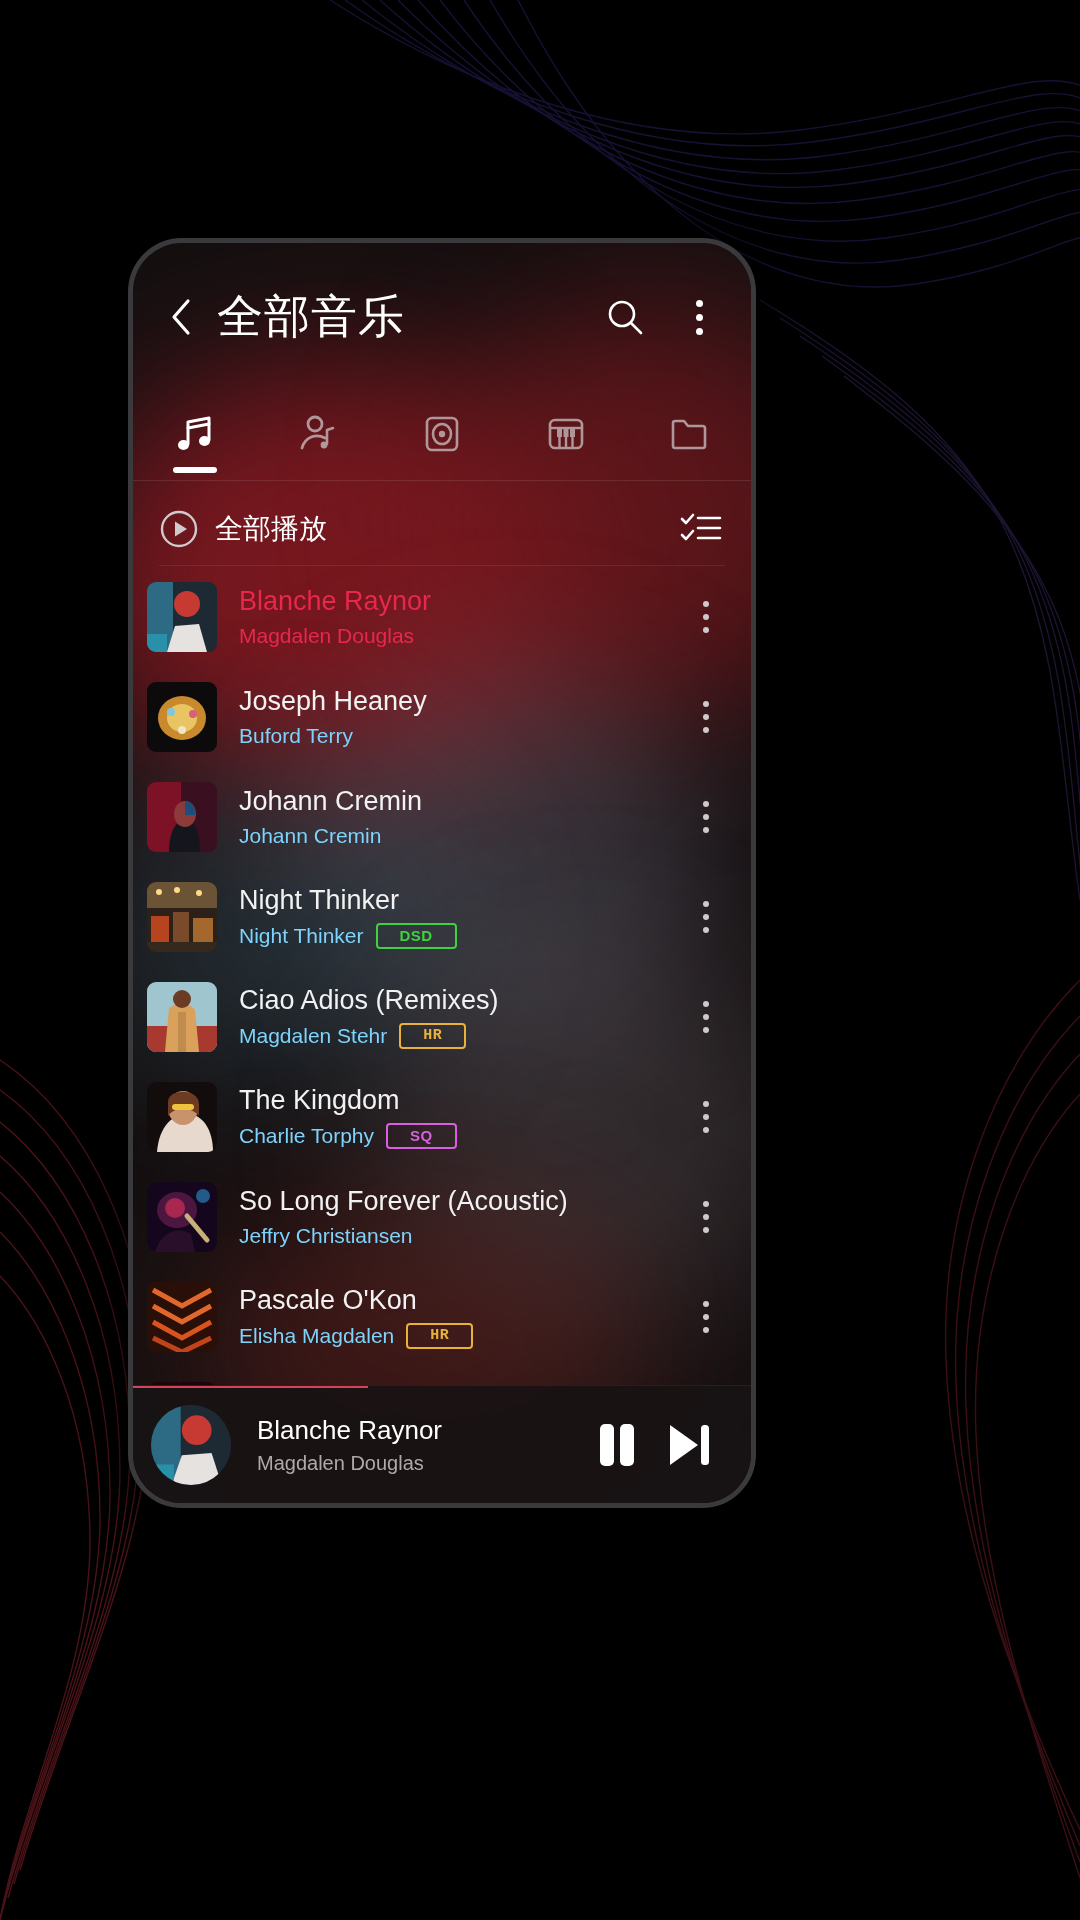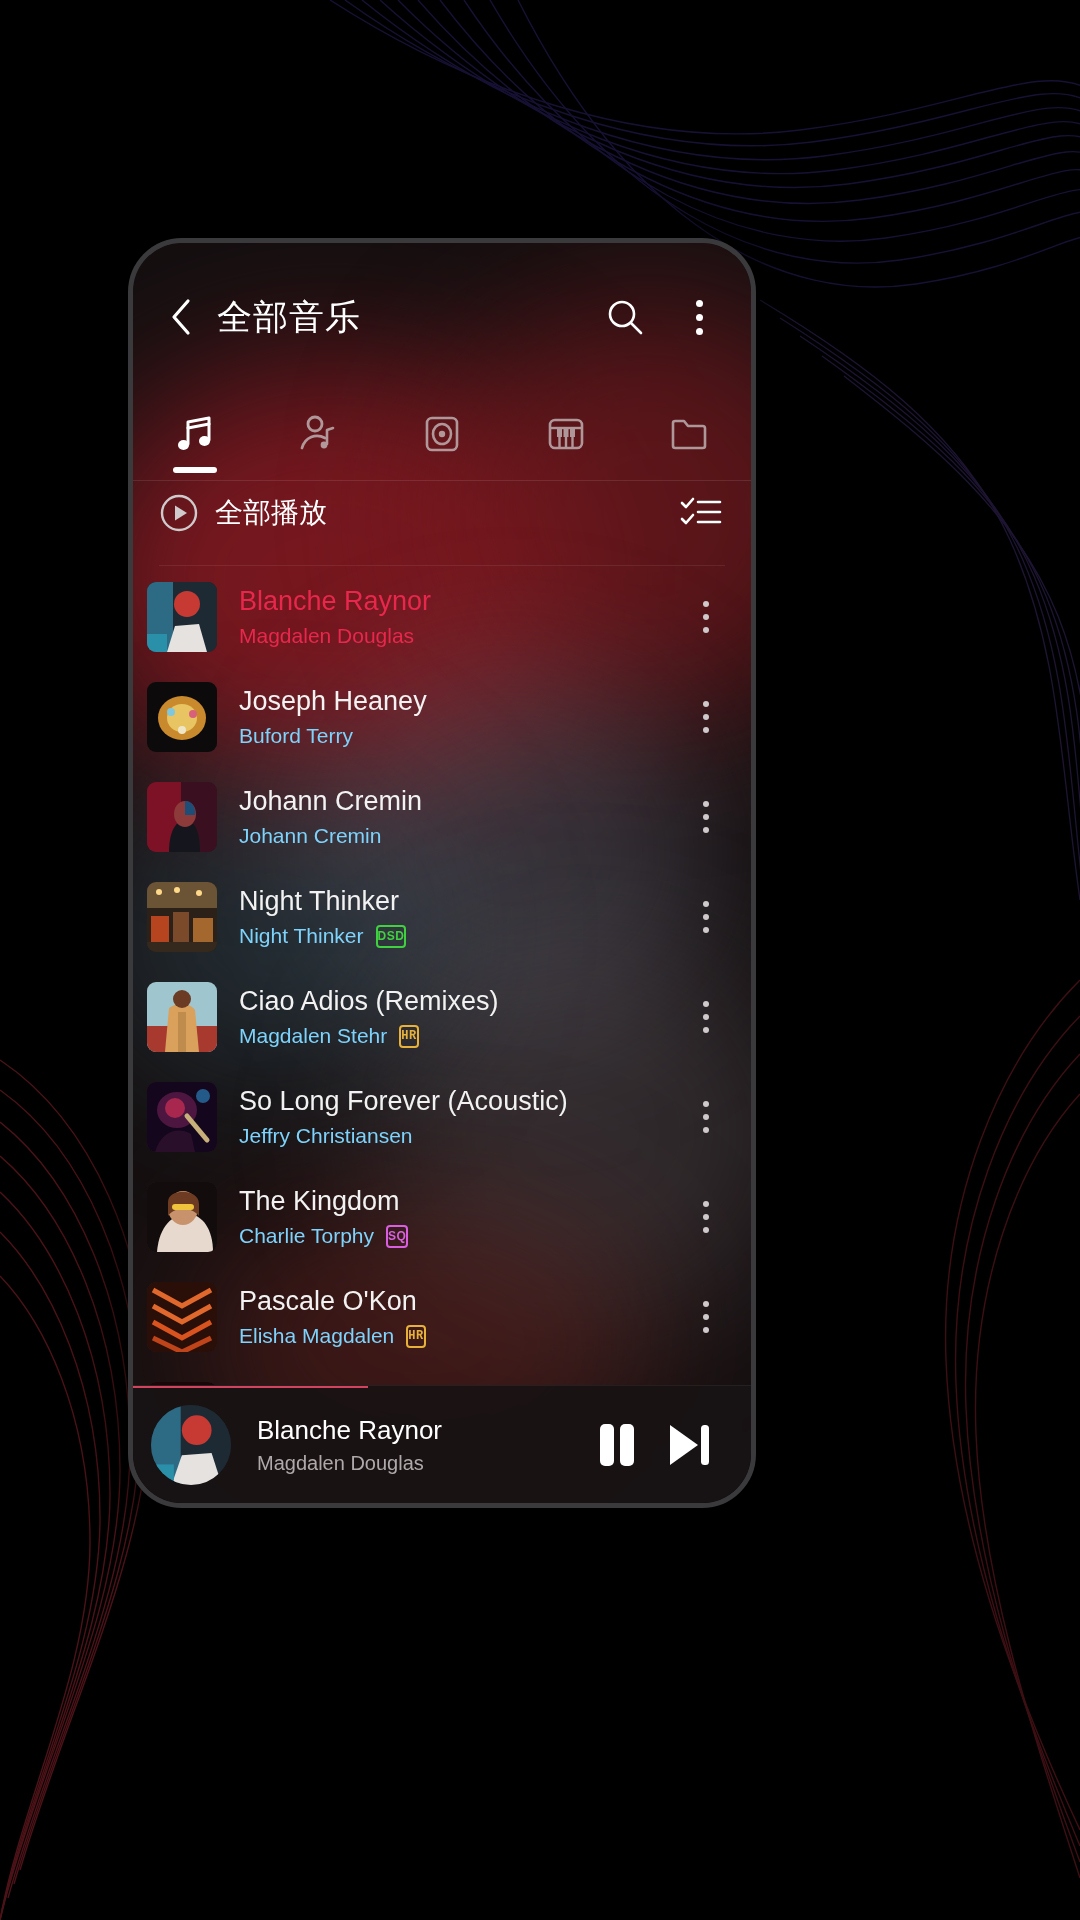--- a/index.html
+++ b/index.html
@@ -44,21 +44,21 @@
   .g6 { width: 460px; height: 300px; left: 60px;   top: 950px;  background: rgba(110,35,30,.45); }
 
   
   #appbar {
     position: absolute; left: 0; top: 0; width: 100%; height: 148px;
     display: flex; align-items: center; padding: 0 26px;
     z-index: 6;
   }
   #back-btn { width: 44px; height: 44px; display:flex; align-items:center; justify-content:center; cursor:pointer; }
   #page-title {
-    color: #fff; font-size: 35px; margin-left: 14px; letter-spacing: 1px;
+    color: #fff; font-size: 46px; margin-left: 14px; letter-spacing: 1px;
     flex: 1; white-space: nowrap;
   }
   .appbar-icon { width: 52px; height: 52px; display:flex; align-items:center; justify-content:center; cursor:pointer; margin-left: 22px; }
 
   
   #tabs {
     position: absolute; left: 0; top: 148px; width: 100%; height: 90px;
     display: flex; align-items: center; z-index: 6;
   }
   .tab {
@@ -72,21 +72,21 @@
     border-radius: 3px; background: #fff; opacity: 0;
   }
   .tab.active .underline { opacity: 1; }
   #tabs-sep {
     position: absolute; left: 0; top: 237px; width: 100%; height: 1px;
     background: rgba(255,255,255,.10); z-index: 6;
   }
 
   
   #playall {
-    position: absolute; left: 0; top: 228px; width: 100%; height: 84px;
+    position: absolute; left: 0; top: 244px; width: 100%; height: 84px;
     display: flex; align-items: center; padding: 0 26px; z-index: 6;
   }
   #playall-left { display: flex; align-items: center; gap: 16px; cursor: pointer; flex: 1; }
   #playall-label { color: #fff; font-size: 28px; }
   #multiselect-btn { width: 48px; height: 48px; display:flex; align-items:center; justify-content:center; cursor:pointer; }
   #playall-sep {
     position: absolute; left: 26px; top: 322px; width: calc(100% - 52px); height: 1px;
     background: rgba(255,255,255,.08); z-index: 6;
   }
 
@@ -110,21 +110,21 @@
     overflow: hidden; text-overflow: ellipsis; line-height: 1.15;
   }
   .song-row.playing .song-title { color: #e8274c; }
   .song-sub { display: flex; align-items: center; gap: 12px; margin-top: 7px; }
   .song-artist {
     font-size: 21px; color: #7dd3fc; white-space: nowrap;
     overflow: hidden; text-overflow: ellipsis;
   }
   .song-row.playing .song-artist { color: #e8274c; }
   .badge {
-    font-size: 12px; line-height: 1; padding: 3px 0 4px;
+    font-size: 15px; line-height: 1; padding: 3px 22px 4px;
     border: 2px solid currentColor; border-radius: 4px;
     font-weight: 700; letter-spacing: .5px; flex: none;
   }
   .badge.dsd { color: #3fd13f; }
   .badge.hr  { color: #e8b13a; font-family: Liberation Mono, monospace; }
   .badge.sq  { color: #d95fe0; }
   .row-more { width: 46px; height: 60px; display:flex; align-items:center; justify-content:center; cursor:pointer; flex:none; }
 
   
   #nowplaying {
@@ -432,58 +432,58 @@
               <div class="dot"></div>
               <div class="dot"></div>
               <div class="dot"></div>
             </div>
         </div>
       </div>
 
       <div class="song-row">
         <div class="art">
           <svg viewBox="0 0 70 70" preserveAspectRatio="none">
+            <rect width="70" height="70" fill="#120c0c"></rect>
+            <path d="M10 70 C 12 44, 26 32, 40 32 C 56 32, 66 48, 66 70 Z" fill="#e8d9cf"></path>
+            <ellipse cx="36" cy="26" rx="15" ry="17" fill="#c8936c"></ellipse>
+            <path d="M21 20 C 21 6, 52 6, 52 22 L52 34 C 44 24, 28 24, 21 34 Z" fill="#6d3a22"></path>
+            <rect x="25" y="22" width="22" height="6" rx="3" fill="#f0c33c"></rect>
+          </svg>
+        </div>
+        <div class="song-meta">
+          <div class="song-title">The Kingdom</div>
+          <div class="song-sub">
+            <span class="song-artist">Charlie Torphy</span>
+            <span class="badge sq">SQ</span>
+          </div>
+        </div>
+        <div class="row-more">
+          <div class="dots">
+              <div class="dot"></div>
+              <div class="dot"></div>
+              <div class="dot"></div>
+            </div>
+        </div>
+      </div>
+
+      <div class="song-row">
+        <div class="art">
+          <svg viewBox="0 0 70 70" preserveAspectRatio="none">
             <rect width="70" height="70" fill="#14061c"></rect>
             <ellipse cx="30" cy="28" rx="20" ry="18" fill="#4d1640"></ellipse>
             <circle cx="28" cy="26" r="10" fill="#a8274f"></circle>
             <path d="M40 34 L60 58" stroke="#c8b07a" stroke-width="5" stroke-linecap="round"></path>
             <path d="M8 70 C 14 50, 30 44, 44 52 L48 70 Z" fill="#2a0f2b"></path>
             <circle cx="56" cy="14" r="7" fill="#2a7fb8" opacity=".7"></circle>
           </svg>
         </div>
         <div class="song-meta">
           <div class="song-title">So Long Forever (Acoustic)</div>
           <div class="song-sub">
             <span class="song-artist">Jeffry Christiansen</span>
-          </div>
-        </div>
-        <div class="row-more">
-          <div class="dots">
-              <div class="dot"></div>
-              <div class="dot"></div>
-              <div class="dot"></div>
-            </div>
-        </div>
-      </div>
-
-      <div class="song-row">
-        <div class="art">
-          <svg viewBox="0 0 70 70" preserveAspectRatio="none">
-            <rect width="70" height="70" fill="#120c0c"></rect>
-            <path d="M10 70 C 12 44, 26 32, 40 32 C 56 32, 66 48, 66 70 Z" fill="#e8d9cf"></path>
-            <ellipse cx="36" cy="26" rx="15" ry="17" fill="#c8936c"></ellipse>
-            <path d="M21 20 C 21 6, 52 6, 52 22 L52 34 C 44 24, 28 24, 21 34 Z" fill="#6d3a22"></path>
-            <rect x="25" y="22" width="22" height="6" rx="3" fill="#f0c33c"></rect>
-          </svg>
-        </div>
-        <div class="song-meta">
-          <div class="song-title">The Kingdom</div>
-          <div class="song-sub">
-            <span class="song-artist">Charlie Torphy</span>
-            <span class="badge sq">SQ</span>
           </div>
         </div>
         <div class="row-more">
           <div class="dots">
               <div class="dot"></div>
               <div class="dot"></div>
               <div class="dot"></div>
             </div>
         </div>
       </div>

